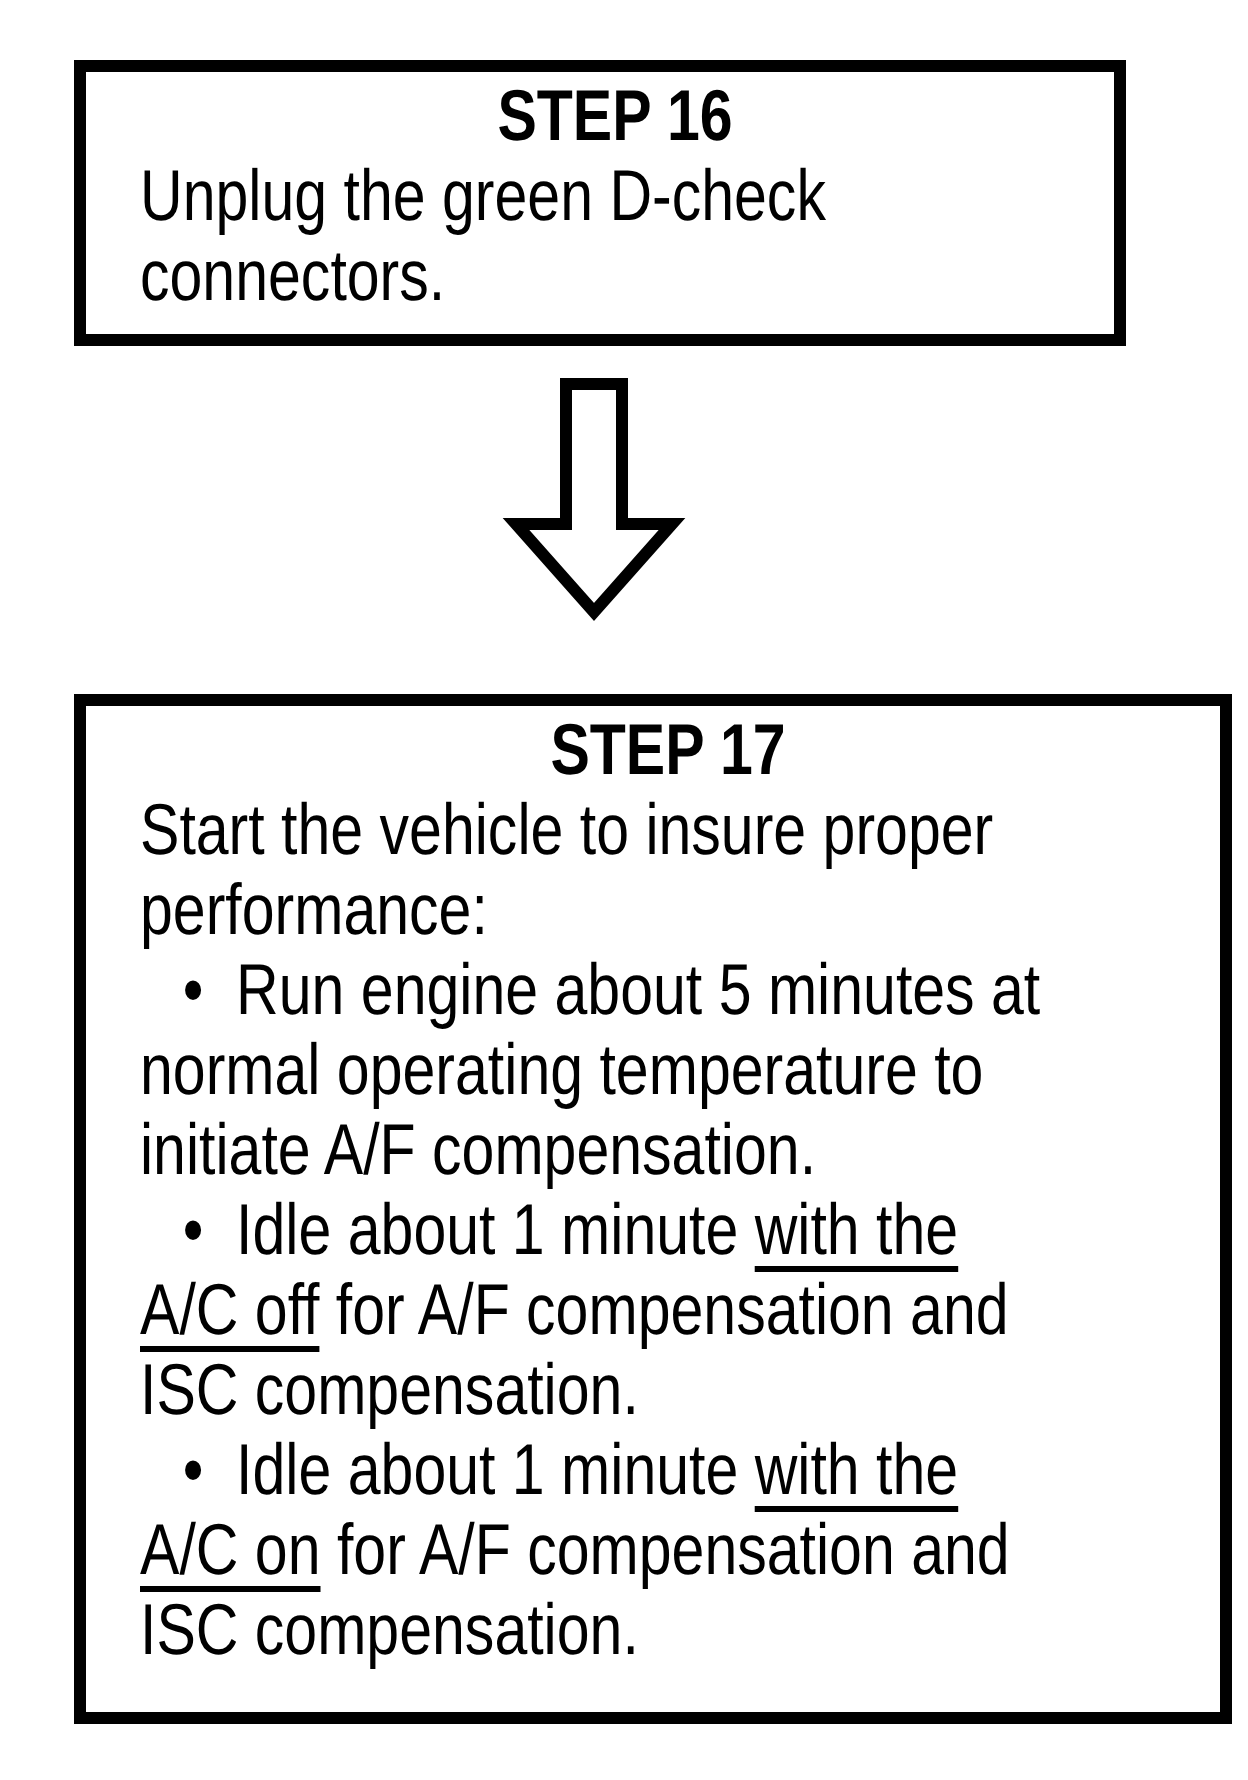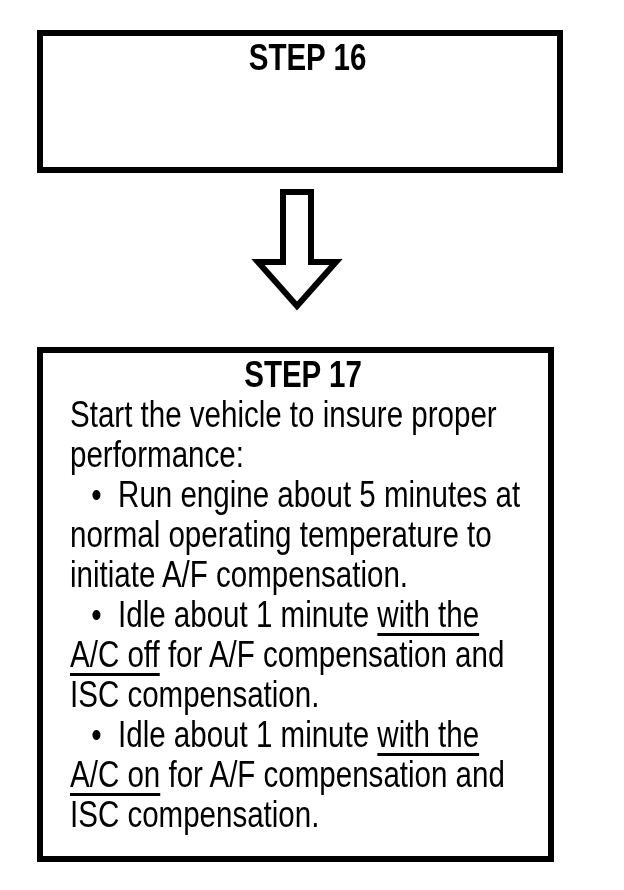--- a/index.html
+++ b/index.html
@@ -25,21 +25,21 @@
   }
   .step-box.box-16 {
     left: 37px;
     top: 30px;
     width: 526px;
     height: 143px;
   }
   .step-box.box-17 {
     left: 37px;
     top: 347px;
-    width: 517px;
+    width: 579px;
     height: 515px;
   }
   .step-title {
     font-size: 36px;
     font-weight: 700;
     line-height: 40px;
     text-align: center;
     white-space: pre;
     transform: scaleX(0.82);
     transform-origin: 50% 50%;
@@ -74,20 +74,24 @@
     height: 100%;
   }
 </style>
 </head>
 <body>
 
 <div class="canvas">
 
   <div class="step-box box-16">
     <div class="step-title">STEP 16</div>
+    <div class="step-body">
+        <div class="text-line"><span>Unplug the green D-check</span></div>
+        <div class="text-line"><span>connectors.</span></div>
+      </div>
   </div>
 
   <div class="arrow-wrap">
     <svg viewBox="0 0 100 124" xmlns="http://www.w3.org/2000/svg">
       <polygon points="36,4 64,4 64,74 89,74 50,118 11,74 36,74" fill="#ffffff" stroke="#000000" stroke-width="6" stroke-linejoin="miter"></polygon>
     </svg>
   </div>
 
   <div class="step-box box-17">
     <div class="step-title">STEP 17</div>

